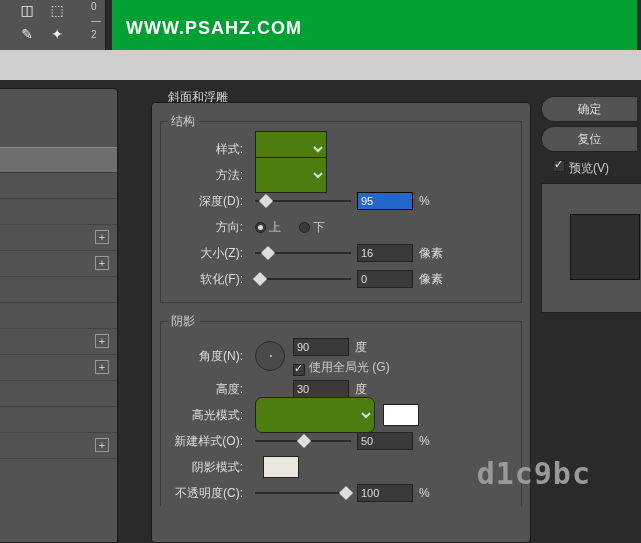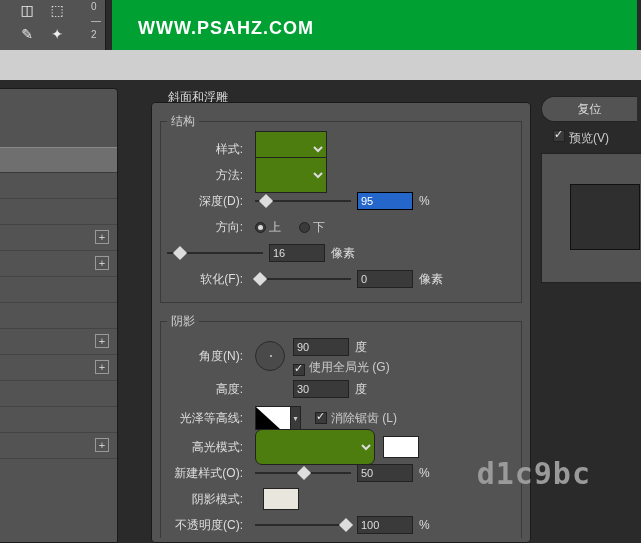--- a/index.html
+++ b/index.html
@@ -53,21 +53,21 @@
   }
   .green-canvas {
     flex: 1;
     background: #00a033;
     position: relative;
     margin-left: 6px;
     margin-right: 4px;
   }
   .green-canvas .url {
     position: absolute;
-    left: 26px;
+    left: 14px;
     top: 18px;
     color: #fff;
     font-weight: bold;
     font-size: 18px;
     letter-spacing: 1px;
   }
 
   
   .light-strip {
     position: absolute;
@@ -431,20 +431,21 @@
       <div class="row">
         <span class="lab">方向:</span>
         <span class="radio-dot sel"></span>
         <span>上</span>
         <span style="width:18px"></span>
         <span class="radio-dot"></span>
         <span>下</span>
       </div>
 
       <div class="row">
+        <span class="lab">大小(Z):</span>
         <div class="slider">
           <div class="track"></div>
             <div class="thumb" style="left:8px"></div>
         </div>
         <input class="num" value="16" style="">
         <span class="unit">像素</span>
       </div>
 
       <div class="row">
         <span class="lab">软化(F):</span>
@@ -475,28 +476,20 @@
         </div>
       </div>
 
       <div class="row">
         <span class="lab">高度:</span>
         <span style="width:38px"></span>
         <input class="num" value="30" style="">
         <span class="unit">度</span>
       </div>
 
-      <div class="row" style="height:32px">
-        <span class="lab">光泽等高线:</span>
-        <span class="gloss-swatch"></span>
-        <span class="mini-arrow">▾</span>
-        <span style="width:14px"></span>
-        <span class="cb sel"></span>
-        <span>消除锯齿 (L)</span>
-      </div>
 
       <div class="row">
         <span class="lab">高光模式:</span>
         <select class="combo combo-md">
           <option>滤色</option>
         </select>
         <span style="width:8px"></span>
         <span class="color-swatch" style="background:#ffffff"></span>
       </div>
 
@@ -522,20 +515,21 @@
           <div class="track"></div>
             <div class="thumb" style="left:86px"></div>
         </div>
         <input class="num" value="100" style="">
         <span class="unit">%</span>
       </div>
     </fieldset>
   </div>
 
   <div class="right-panel">
+    <div class="btn">确定</div>
     <div class="btn">复位</div>
     <div class="preview-row">
       <span class="cb sel"></span>
       <span>预览(V)</span>
     </div>
     <div class="preview-box">
       <div class="inner"></div>
     </div>
   </div>
 

